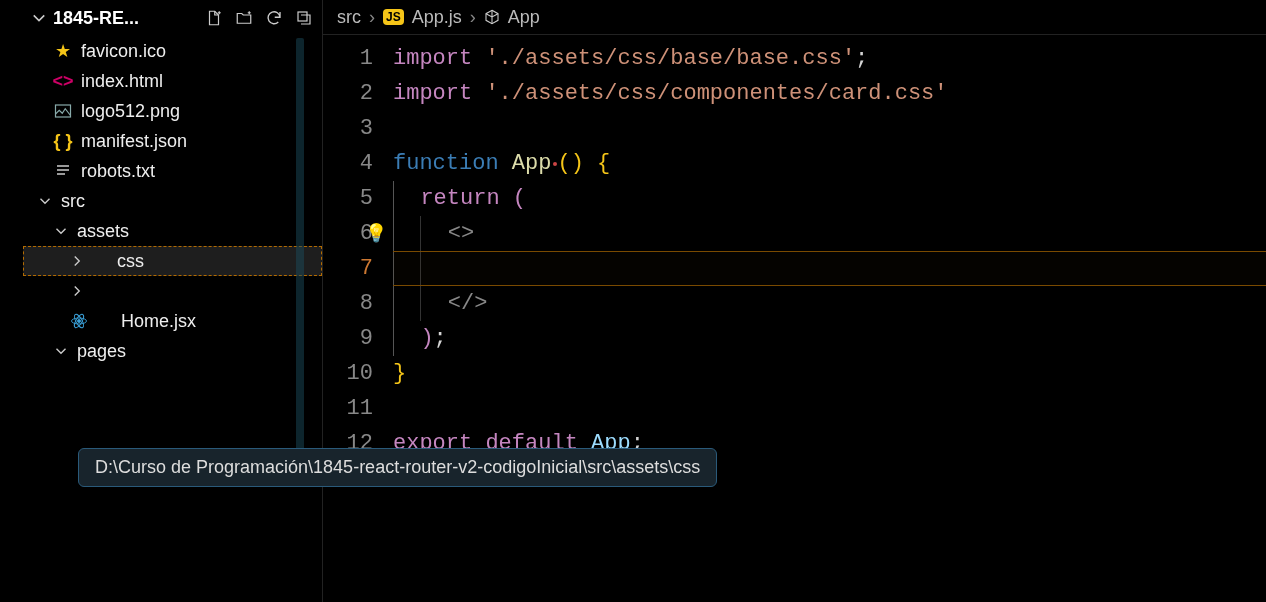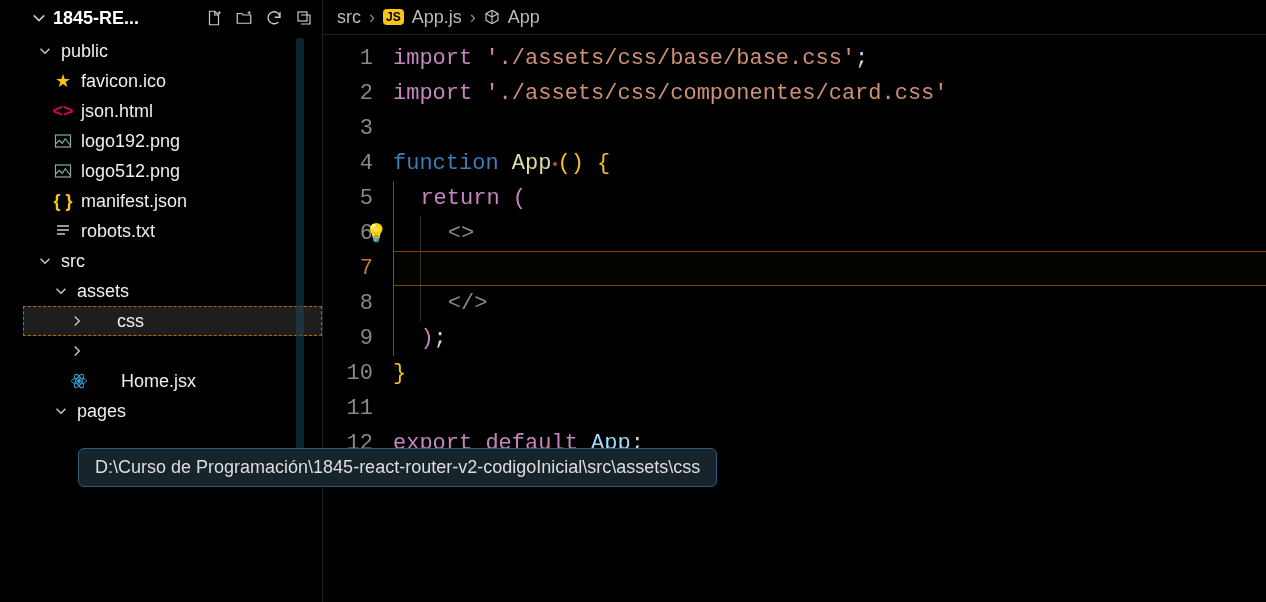--- a/index.html
+++ b/index.html
@@ -207,44 +207,27 @@
         <svg width="18" height="18" viewBox="0 0 24 24" fill="none" stroke="#ccc" stroke-width="1.6">
             <rect x="4" y="4" width="12" height="12"></rect>
             <path d="M8 8h12v12H8"></path>
           </svg>
       </span>
     </div>
   </div>
 
   <div class="tree">
 
-    <div class="tree-item indent0">
-      <span class="chev">
-          <svg width="12" height="12" viewBox="0 0 16 16">
-            <path d="M2 5l6 6 6-6" stroke="#ccc" stroke-width="1.8" fill="none"></path>
-          </svg>
-        </span>
-      <span class="label">public</span>
-    </div>
     <div class="tree-item indent1">
       <span class="ico ico-star">★</span>
       <span class="label">favicon.ico</span>
     </div>
     <div class="tree-item indent1">
       <span class="ico ico-code">&lt;&gt;</span>
-      <span class="label">json.html</span>
-    </div>
-    <div class="tree-item indent1">
-      <span class="ico ico-img">
-          <svg width="18" height="16" viewBox="0 0 24 20" fill="none" stroke="#8aa" stroke-width="1.6">
-            <rect x="2" y="2" width="20" height="16"></rect>
-            <path d="M2 14l5-5 4 4 4-6 7 9"></path>
-          </svg>
-        </span>
-      <span class="label">logo192.png</span>
+      <span class="label">index.html</span>
     </div>
     <div class="tree-item indent1">
       <span class="ico ico-img">
           <svg width="18" height="16" viewBox="0 0 24 20" fill="none" stroke="#8aa" stroke-width="1.6">
             <rect x="2" y="2" width="20" height="16"></rect>
             <path d="M2 14l5-5 4 4 4-6 7 9"></path>
           </svg>
         </span>
       <span class="label">logo512.png</span>
     </div>

